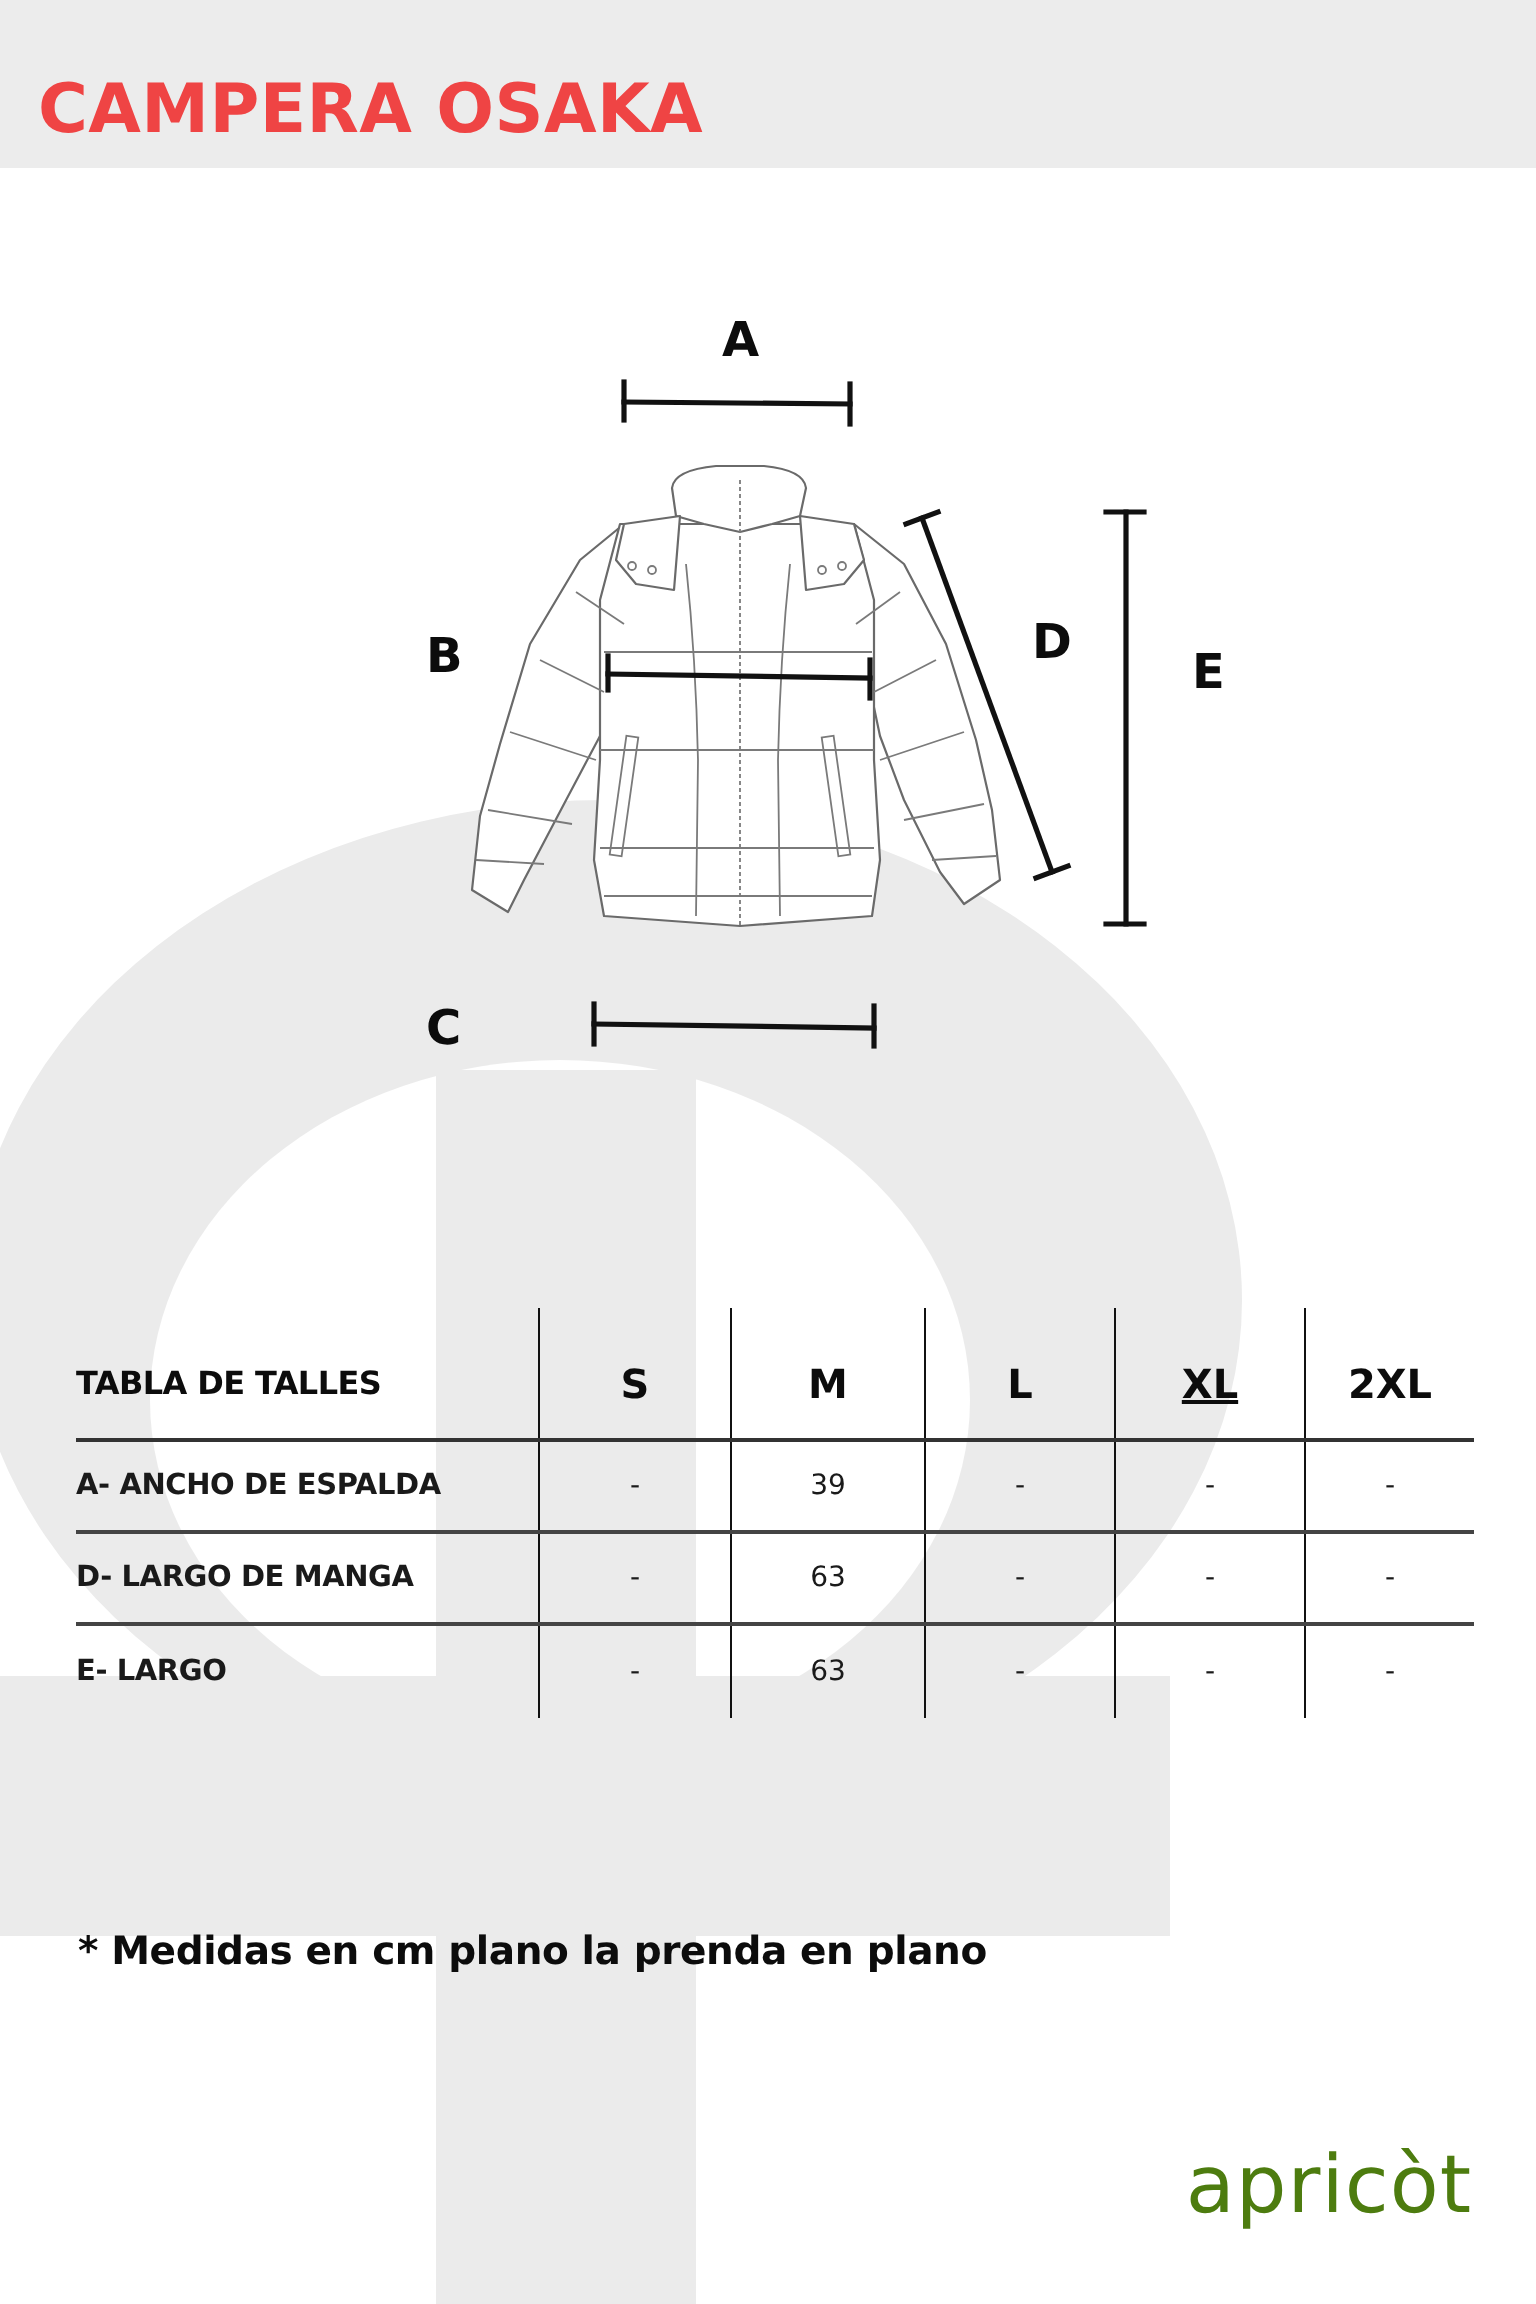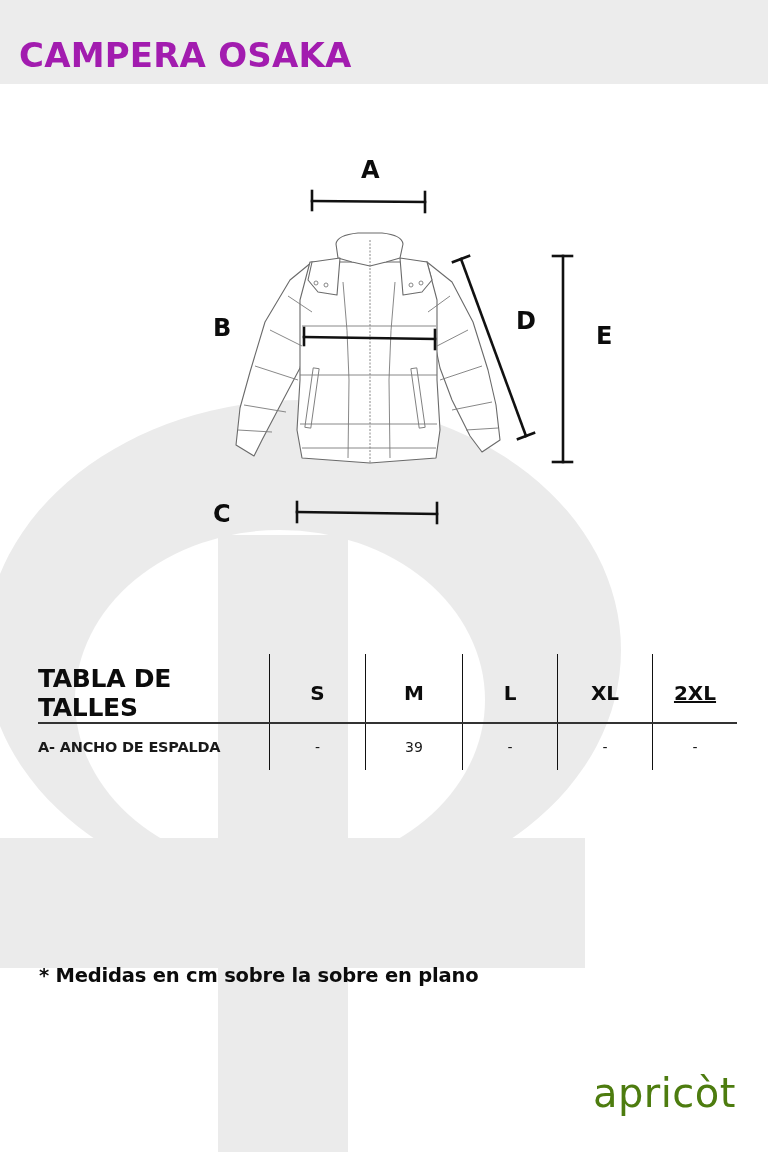--- a/index.html
+++ b/index.html
@@ -9,56 +9,56 @@
       font-family: "Liberation Sans", "DejaVu Sans", sans-serif;
       color: #111111;
     }
     .header-band {
       position: absolute; left: 0; top: 0; width: 768px; height: 84px;
       background: #ececec;
     }
     .page-title {
       position: absolute; left: 19px; top: 34px;
       font-family: "DejaVu Sans", sans-serif; font-weight: bold;
-      font-size: 34px; letter-spacing: 0.2px; line-height: 42px; color: #a21caf;
+      font-size: 34px; letter-spacing: 0.2px; line-height: 42px; color: #ef4444;
     }
     .watermark { position: absolute; left: 0; top: 0; width: 768px; height: 1152px; z-index: 0; }
     .diagram { position: absolute; left: 0; top: 0; width: 768px; height: 560px; z-index: 1; }
     .dim-label {
       position: absolute; font-family: "DejaVu Sans", sans-serif; font-weight: bold;
       font-size: 24px; color: #0c0c0c; line-height: 28px;
     }
 
     .size-table {
       position: absolute; left: 38px; top: 654px; z-index: 2;
       border-collapse: collapse;
     }
     .size-table th, .size-table td {
       padding: 0; text-align: center; vertical-align: middle;
     }
     .size-table th {
       height: 55px; font-family: "DejaVu Sans", sans-serif; font-weight: bold;
       font-size: 20px; color: #0c0c0c; padding-top: 10px;
       border-bottom: 2px solid #333;
     }
-    .size-table th.col-label { text-align: left; font-size: 25px; letter-spacing: -0.3px; }
+    .size-table th.col-label { text-align: left; font-size: 16px; letter-spacing: -0.3px; }
     .size-table td {
       height: 44px; font-size: 14px; font-family: "DejaVu Sans", sans-serif; color: #1a1a1a;
       border-bottom: 2px solid #444;
     }
     .size-table tr:last-child td { border-bottom: none; height: 46px; }
     .size-table td.row-label {
       text-align: left; font-weight: bold; font-size: 14.5px; letter-spacing: -0.2px;
     }
     .size-table .c0 { width: 231px; }
     .size-table .c1 { width: 95px; }
     .size-table .c2 { width: 96px; }
     .size-table .c3 { width: 94px; }
-    .size-table .c4 { width: 94px; }
-    .size-table .c5 { width: 84px; text-decoration: underline; }
+    .size-table .c4 { width: 94px; text-decoration: underline; }
+    .size-table .c5 { width: 84px; }
     .size-table .vsep { border-left: 1.5px solid #111; }
 
     .footnote {
       position: absolute; left: 39px; top: 964px; z-index: 2;
       font-family: "DejaVu Sans", sans-serif; font-weight: bold; font-size: 19.5px;
       color: #0c0c0c; letter-spacing: -0.2px;
     }
     .brand-logo {
       position: absolute; right: 32px; top: 1070px; z-index: 2;
       font-family: "DejaVu Sans", sans-serif; font-size: 40px; color: #4d7c0f;
@@ -176,17 +176,33 @@
   </thead>
   <tbody>
     <tr>
       <td class="row-label">A- ANCHO DE ESPALDA</td>
       <td class="vsep">-</td>
       <td class="vsep">39</td>
       <td class="vsep">-</td>
       <td class="vsep">-</td>
       <td class="vsep">-</td>
     </tr>
+    <tr>
+      <td class="row-label">D- LARGO DE MANGA</td>
+      <td class="vsep">-</td>
+      <td class="vsep">63</td>
+      <td class="vsep">-</td>
+      <td class="vsep">-</td>
+      <td class="vsep">-</td>
+    </tr>
+    <tr>
+      <td class="row-label">E- LARGO</td>
+      <td class="vsep">-</td>
+      <td class="vsep">63</td>
+      <td class="vsep">-</td>
+      <td class="vsep">-</td>
+      <td class="vsep">-</td>
+    </tr>
   </tbody>
 </table>
 
-<div class="footnote">* Medidas en cm sobre la sobre en plano</div>
+<div class="footnote">* Medidas en cm plano la prenda en plano</div>
 <div class="brand-logo">apricòt</div>
 
 </body></html>

